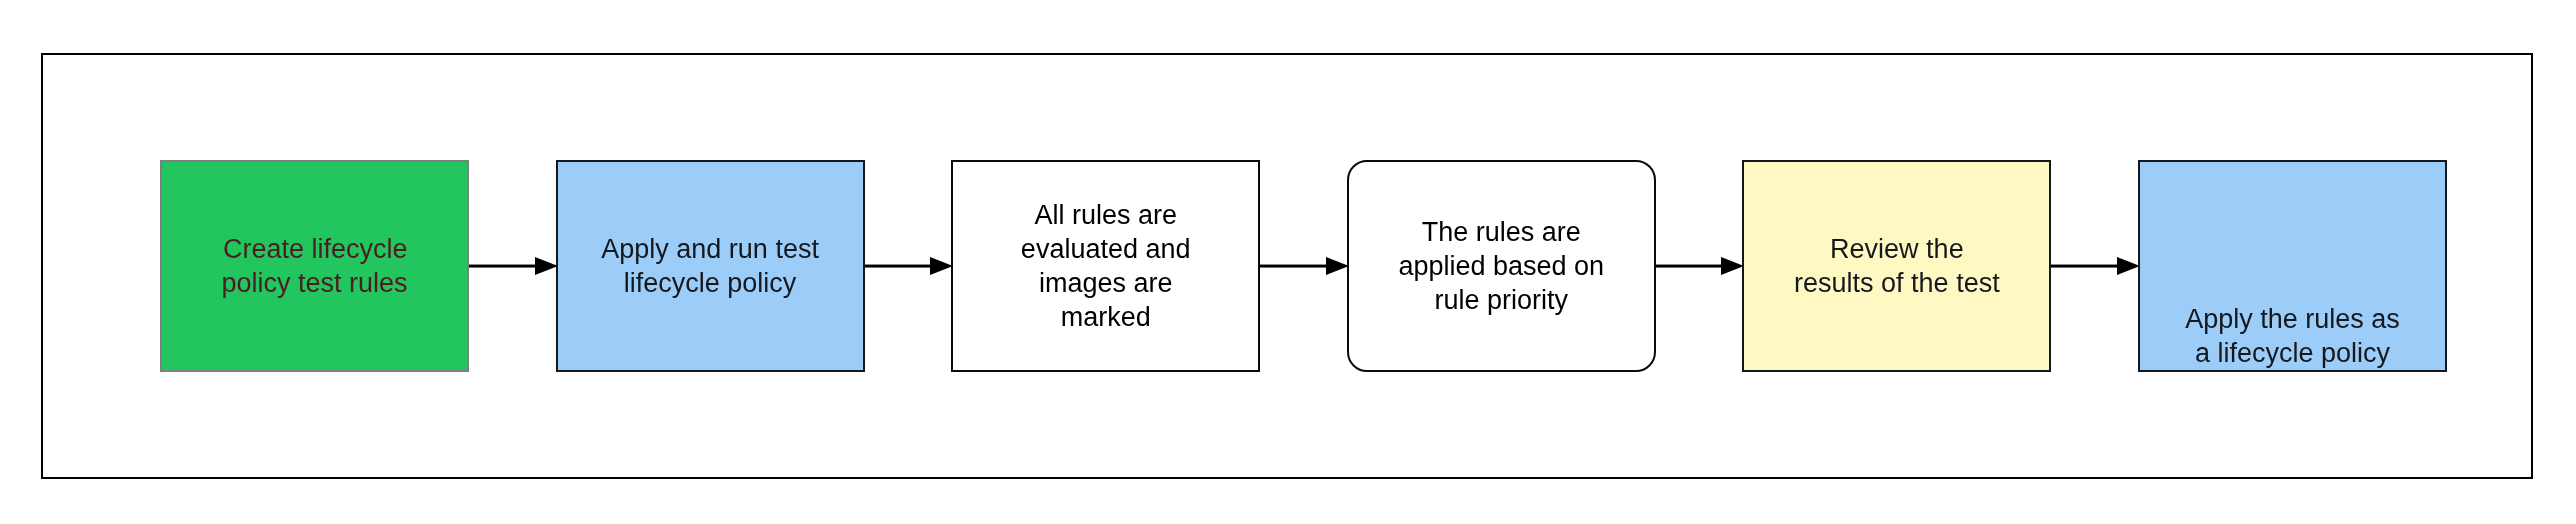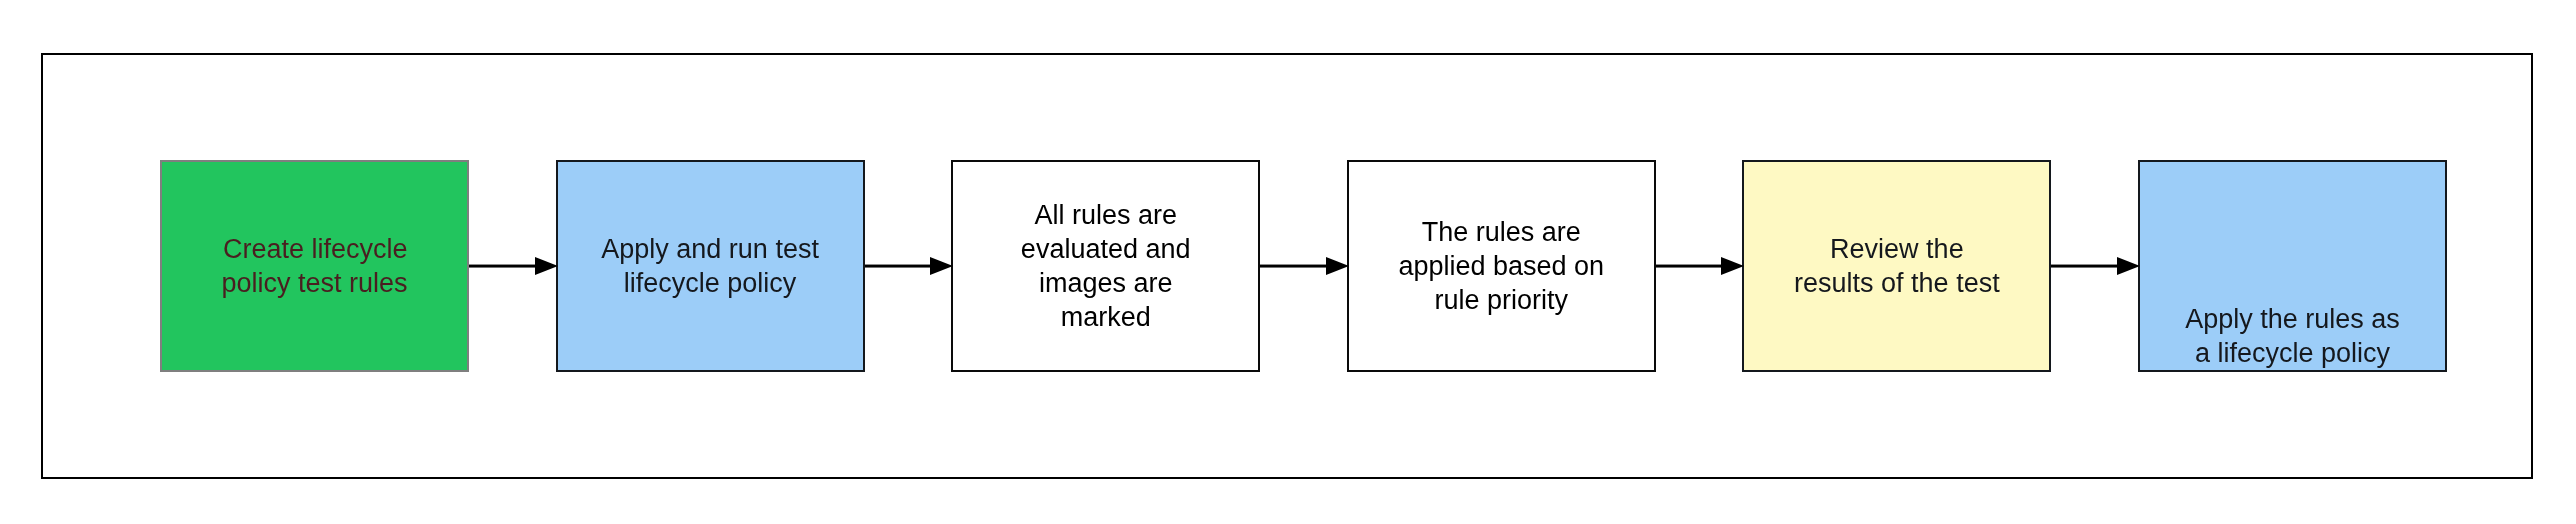--- a/index.html
+++ b/index.html
@@ -107,21 +107,21 @@
 evaluated and
 images are
 marked</span>
       </div>
 
       <div class="connector">
         <div class="connector-line" style="background: rgb(0, 0, 0);"></div>
         <div class="connector-head" style="border-left-color: rgb(0, 0, 0);"></div>
       </div>
 
-      <div class="step" style="background: rgb(255, 255, 255); border-color: rgb(10, 10, 10); color: rgb(0, 0, 0);">
+      <div class="step" style="background: rgb(255, 255, 255); border-color: rgb(10, 10, 10); color: rgb(0, 0, 0); border-radius: 20px;">
         <span class="step-label">The rules are
 applied based on
 rule priority</span>
       </div>
 
       <div class="connector">
         <div class="connector-line" style="background: rgb(0, 0, 0);"></div>
         <div class="connector-head" style="border-left-color: rgb(0, 0, 0);"></div>
       </div>
 

